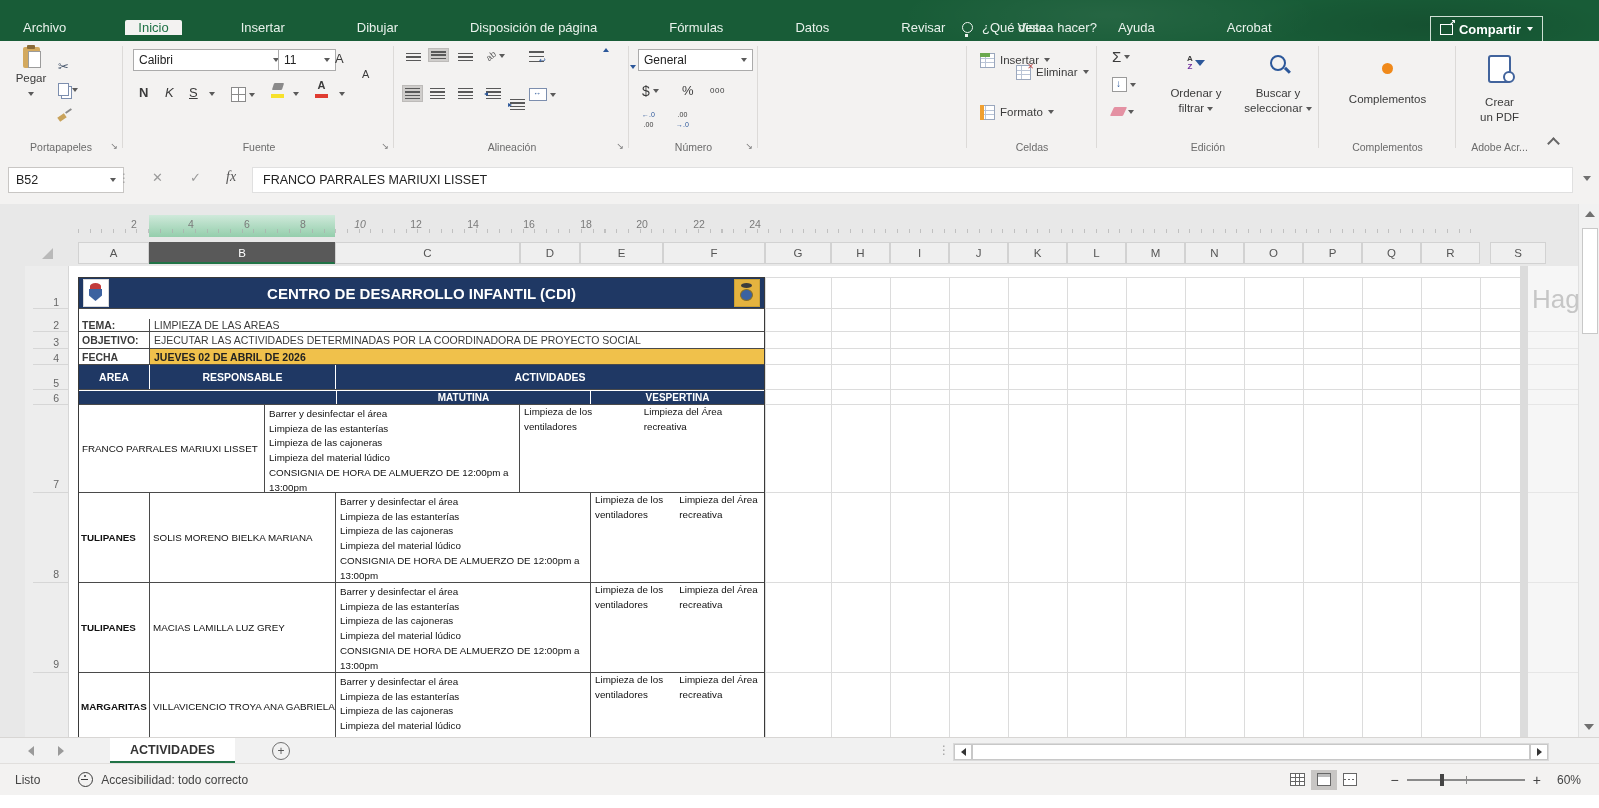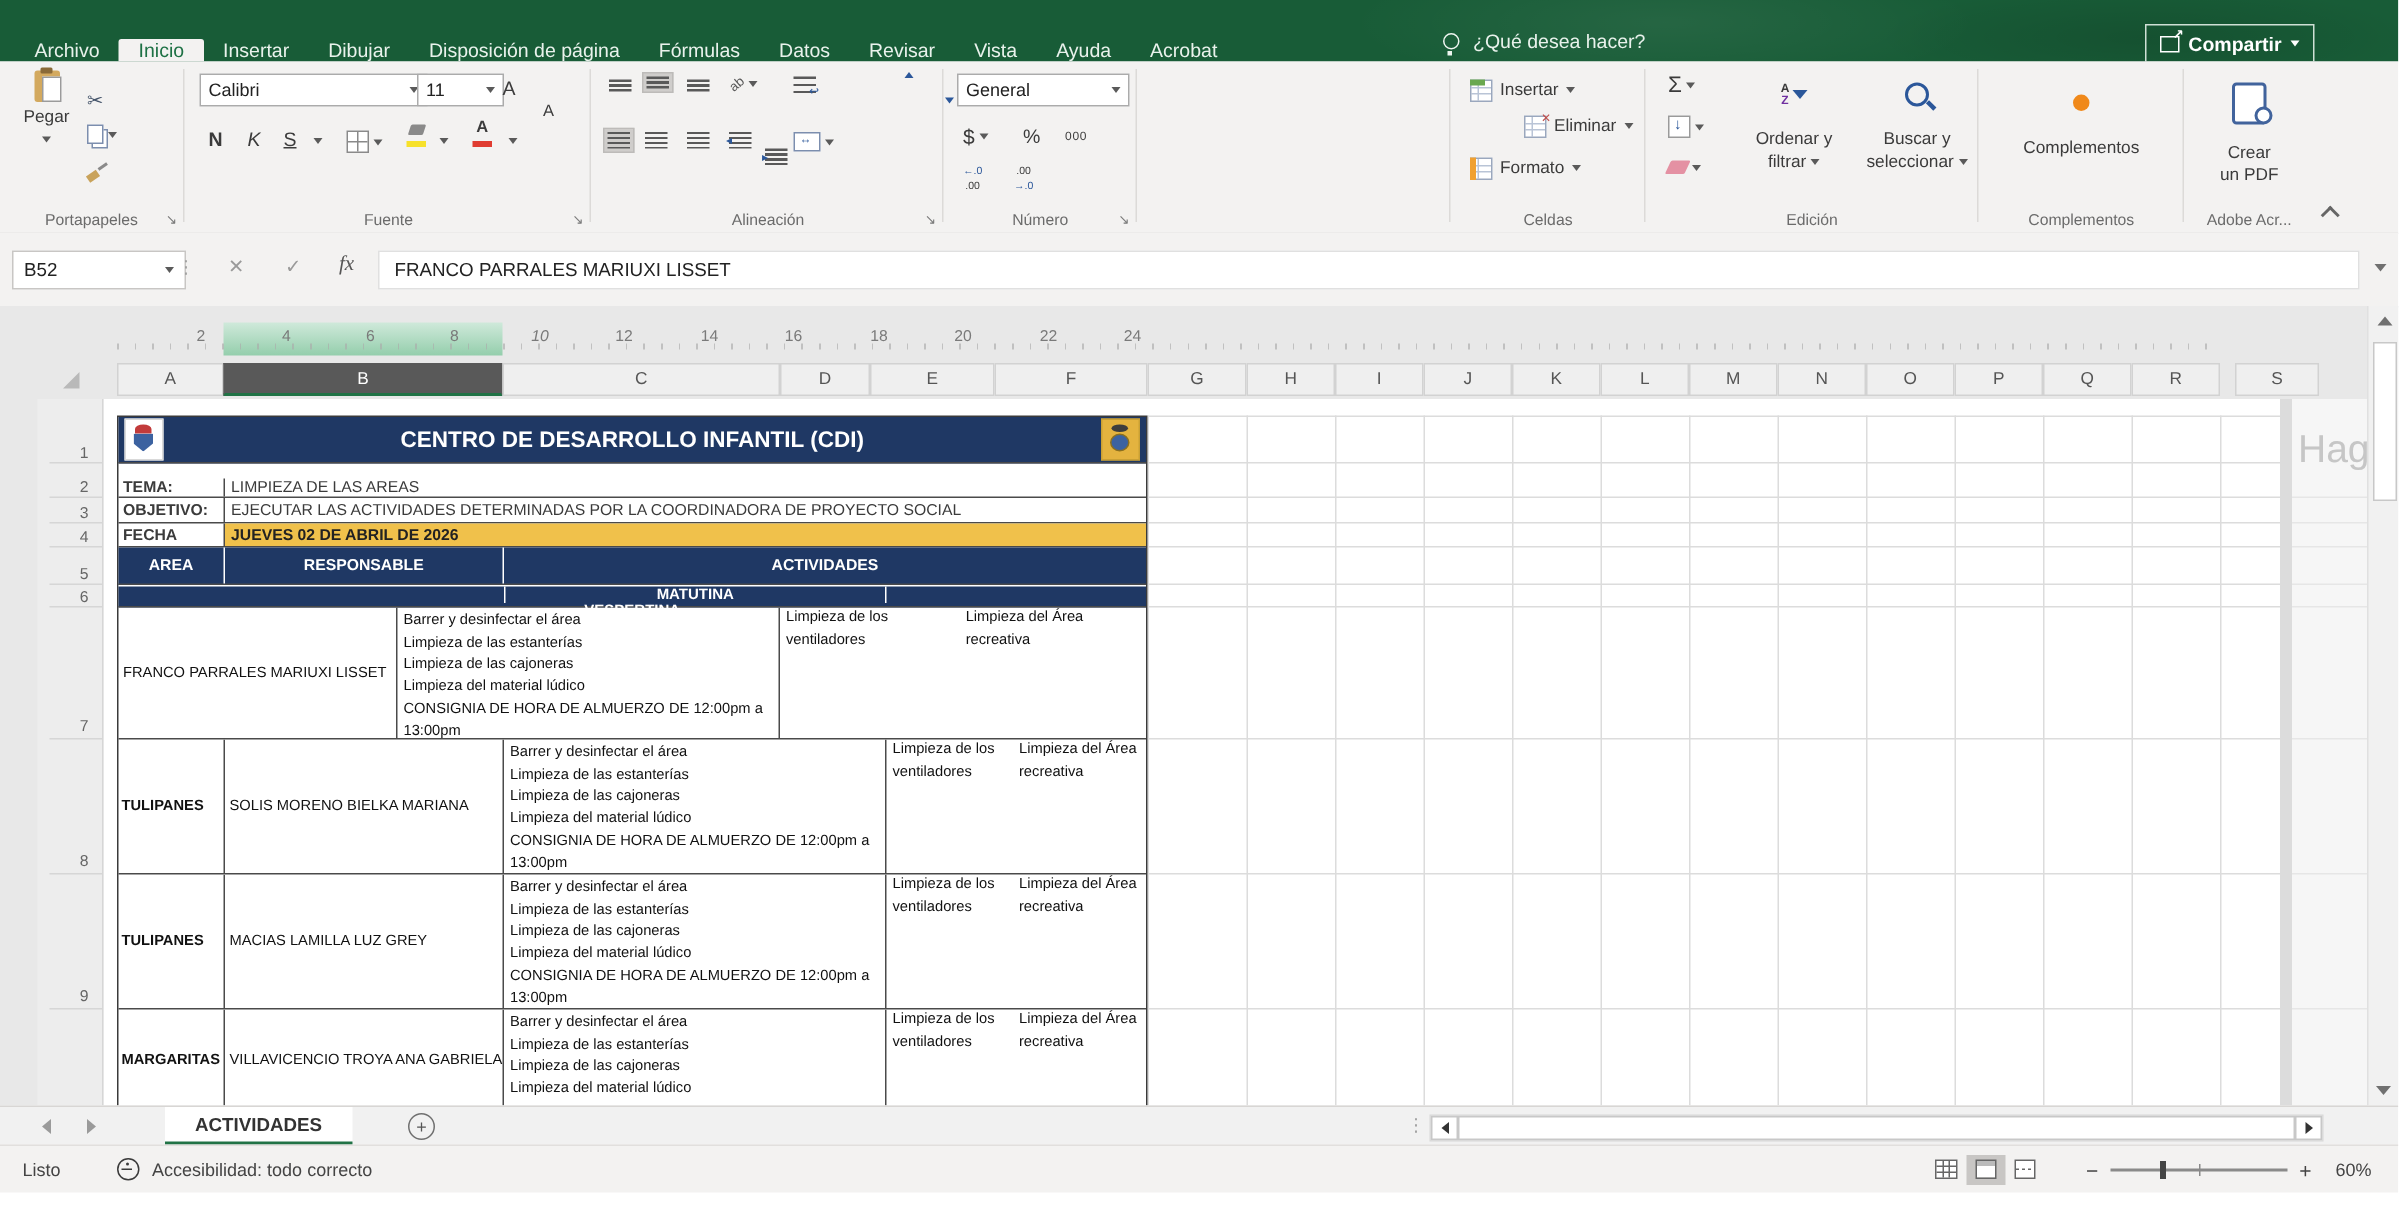--- a/index.html
+++ b/index.html
@@ -6,21 +6,21 @@
   #app{position:relative;width:1599px;height:808px;overflow:hidden;
        font-family:"Liberation Sans","DejaVu Sans",sans-serif;color:#3b3b3b;background:#fff;}
   .abs{position:absolute;}
 
   
   #titlebar{left:0;top:0;width:1599px;height:41px;background:#185c37;overflow:hidden;}
   .deco1{left:900px;top:-30px;width:420px;height:90px;border-radius:50%;
          background:radial-gradient(closest-side,rgba(255,255,255,.06),rgba(255,255,255,0));}
   .deco2{left:1250px;top:-10px;width:360px;height:70px;border-radius:50%;
          background:radial-gradient(closest-side,rgba(0,0,0,.12),rgba(0,0,0,0));}
-  #tabs{left:10px;top:14px;height:27px;display:flex;align-items:flex-end;}
+  #tabs{left:10px;top:14px;height:27px;display:flex;align-items:center;gap:46px;}
   .tab{padding:0 13px;display:flex;align-items:center;font-size:13px;color:#e9f2ec;cursor:default;}
   .tab.active{background:#f3f2f1;color:#1e7145;border-radius:2px 2px 0 0;}
   #helpwrap{left:962px;top:14px;height:27px;display:flex;align-items:center;gap:9px;color:#e9f2ec;font-size:13px;}
   .bulb{width:9px;height:9px;border:1.5px solid #eef5f0;border-radius:50%;position:relative;}
   .bulb::after{content:"";position:absolute;left:1.5px;bottom:-5px;width:3px;height:3.5px;background:#eef5f0;}
   #sharebtn{right:56px;top:16px;height:24px;border:1px solid #cfe0d5;display:flex;align-items:center;
             gap:6px;padding:0 9px;color:#fff;font-size:13px;font-weight:bold;}
   .shic{width:11px;height:9px;border:1px solid #fff;position:relative;}
   .shic::after{content:"\2197";position:absolute;right:-4px;top:-7px;font-size:9px;color:#fff;}
   .chv{display:inline-block;width:0;height:0;border-left:3px solid transparent;border-right:3px solid transparent;
@@ -145,21 +145,21 @@
   .logo.l::before{content:"";position:absolute;left:6px;top:3px;width:11px;height:6px;background:#c23b3b;border-radius:50% 50% 0 0;}
   .logo.l::after{content:"";position:absolute;left:5px;top:9px;width:13px;height:12px;background:#3c62a0;
                  clip-path:polygon(0 0,100% 0,100% 55%,50% 100%,0 55%);}
   .logo.r::before{content:"";position:absolute;left:6px;top:3px;width:11px;height:5px;background:#3d3d3d;border-radius:50%;}
   .logo.r::after{content:"";position:absolute;left:5px;top:9px;width:13px;height:12px;background:#3c62a0;border:1px solid #8a6f20;
                  box-sizing:border-box;border-radius:50%;}
   .irow .lab{width:71px;font-weight:bold;font-size:10.5px;display:flex;align-items:center;padding-left:3px;
              border-right:1px solid #4a4a4a;box-sizing:border-box;}
   .irow .val{flex:1;font-size:10.5px;display:flex;align-items:center;padding-left:4px;box-sizing:border-box;}
   .irow .val.hl{background:#f0c14b;font-weight:bold;color:#222;}
-  #hdr1{height:25px;} #hdr2{height:15px;flex-direction:column;}
+  #hdr1{height:25px;} #hdr2{height:15px;}
   .hc{display:flex;align-items:center;justify-content:center;font-weight:bold;box-sizing:border-box;}
   #hdr1 .c1{width:71px;font-size:10.5px;border-right:1px solid #fff;}
   #hdr1 .c2{width:186px;font-size:10.5px;border-right:1px solid #fff;}
   #hdr1 .c3{flex:1;font-size:10.5px;}
   #hdr2 .m{width:255px;margin-left:257px;font-size:10px;border-left:1px solid #fff;border-right:1px solid #fff;}
   #hdr2 .v{flex:1;font-size:10px;}
   #hdr2{border-top:1px solid #fff;}
   .ws-row{display:flex;border-bottom:1px solid #4a4a4a;box-sizing:border-box;overflow:hidden;}
   .ws-row:last-child{border-bottom:none;}
   .cA{width:71px;border-right:1px solid #4a4a4a;display:flex;align-items:center;font-weight:bold;
@@ -377,21 +377,21 @@
     <div class="vsep" style="left:757px;"></div>
 
     <div class="vsep" style="left:966px;"></div>
 
     <div class="abs" style="left:968px;top:0;width:128px;height:113px;">
       <div class="rowbtn" style="left:12px;top:8px;">
         <span class="icon-grid acc-ins"></span>
         <span>Insertar</span>
           <span class="chv"></span>
       </div>
-      <div class="rowbtn" style="left:12px;top:32px;padding-left:36px;">
+      <div class="rowbtn" style="left:12px;top:20px;padding-left:36px;">
         <span class="icon-grid acc-del"></span>
         <span>Eliminar</span>
           <span class="chv"></span>
       </div>
       <div class="rowbtn" style="left:12px;top:60px;">
         <span class="icon-grid acc-fmt"></span>
         <span>Formato</span>
           <span class="chv"></span>
       </div>
       <div class="grp-label">Celdas</div>

